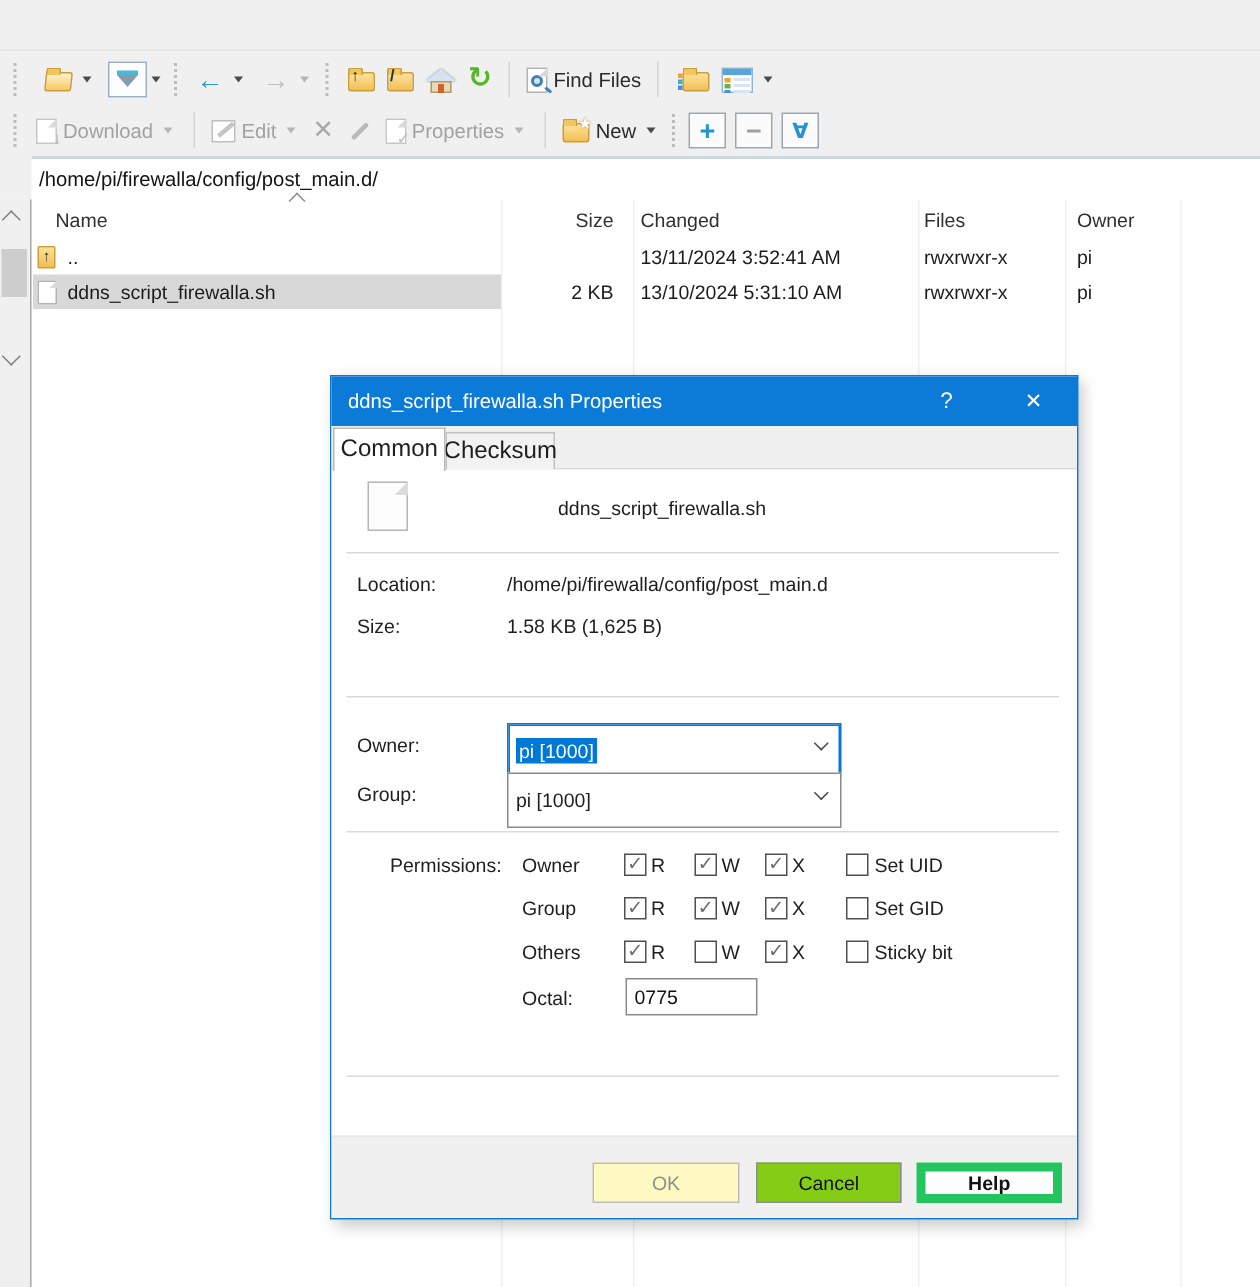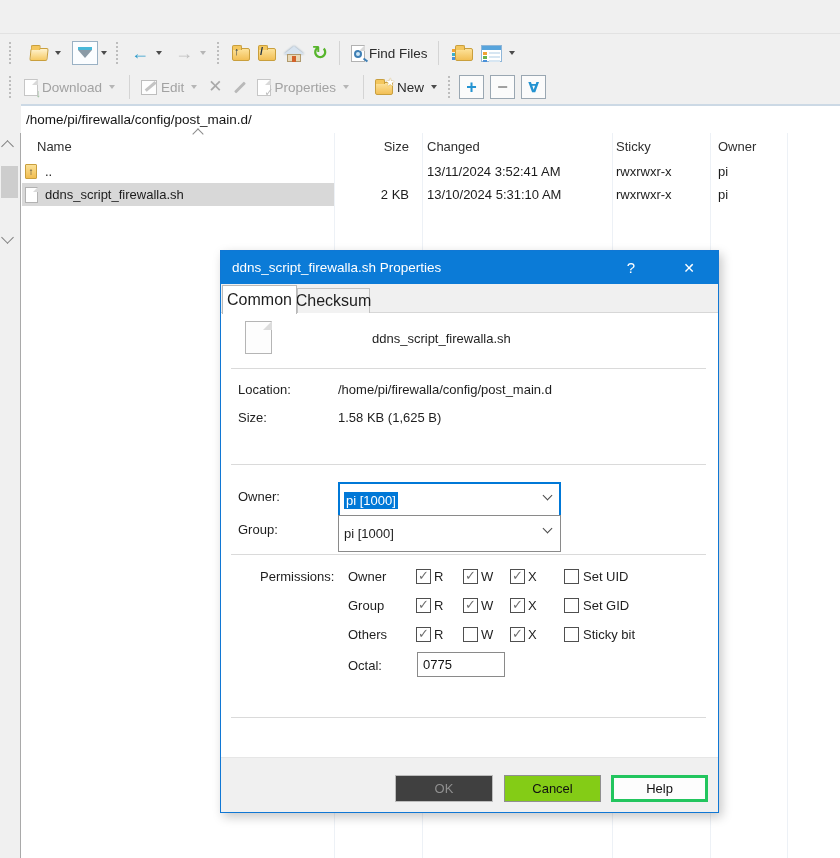--- a/index.html
+++ b/index.html
@@ -134,23 +134,23 @@
     border-right:1.4px solid #4a4a4a; border-bottom:1.4px solid #4a4a4a; transform:rotate(45deg); }
   .permrow-label { position:absolute; left:127px; }
   .cbx { position:absolute; width:15px; height:15px; border:1px solid #4f4f4f; background:#fff; }
   .cbx.checked::after { content:"✓"; position:absolute; left:1px; top:-2px; font-size:13px; color:#6e6e6e; }
   .cletter { position:absolute; }
   .octal-input { position:absolute; left:196px; top:339px; width:88px; height:25px; border:1px solid #8a8a8a;
     font:13px "Liberation Sans","DejaVu Sans",sans-serif; padding-left:5px; color:#111; }
   .dlg-footer { position:absolute; bottom:0; left:0; right:0; height:55px; background:#f0f0f0; border-top:1px solid #e6e6e6; }
   .btn { position:absolute; top:17px; height:27px; width:97px; display:flex; align-items:center; justify-content:center;
     font-size:13px; }
-  .btn.ok { left:174px; width:98px; background:#404040; border:1px solid #bcbcbc; color:#8f8f8f; }
+  .btn.ok { left:174px; width:98px; background:#fef9c3; border:1px solid #bcbcbc; color:#8f8f8f; }
   .btn.cancel { left:283px; background:#84cc16; border:1px solid #8f8f8f; color:#111; }
-  .btn.help { left:390px; background:#fdfdfd; border:3px solid #22c55e; color:#111; }
+  .btn.help { left:390px; background:#fdfdfd; border:6px solid #22c55e; color:#111;font-weight:bold; }
 </style>
 </head>
 <body>
 
 <div class="screen">
 
   <div class="chrome">
     <div class="menu-strip"></div>
 
     <div class="tb tb1">
@@ -294,21 +294,21 @@
     <div class="vline" style="left:400px;"></div>
     <div class="vline" style="left:590px;"></div>
     <div class="vline" style="left:688px;"></div>
     <div class="vline" style="left:765px;"></div>
 
     <div class="list-header">
       <div class="sort-caret"></div>
       <div class="hcell" style="left:15px;">Name</div>
       <div class="hcell" style="left:312px; width:88px; justify-content:flex-end; padding-right:13px;">Size</div>
       <div class="hcell" style="left:405px;">Changed</div>
-      <div class="hcell" style="left:594px;">Sticky</div>
+      <div class="hcell" style="left:594px;">Files</div>
       <div class="hcell" style="left:696px;">Owner</div>
     </div>
 
     <div class="frow" style="top:27px;">
       <div class="fcell" style="left:3px;">
           <div class="upfolder">
             <span>↑</span>
           </div>
         </div>
       <div class="fcell" style="left:23px;">..</div>

